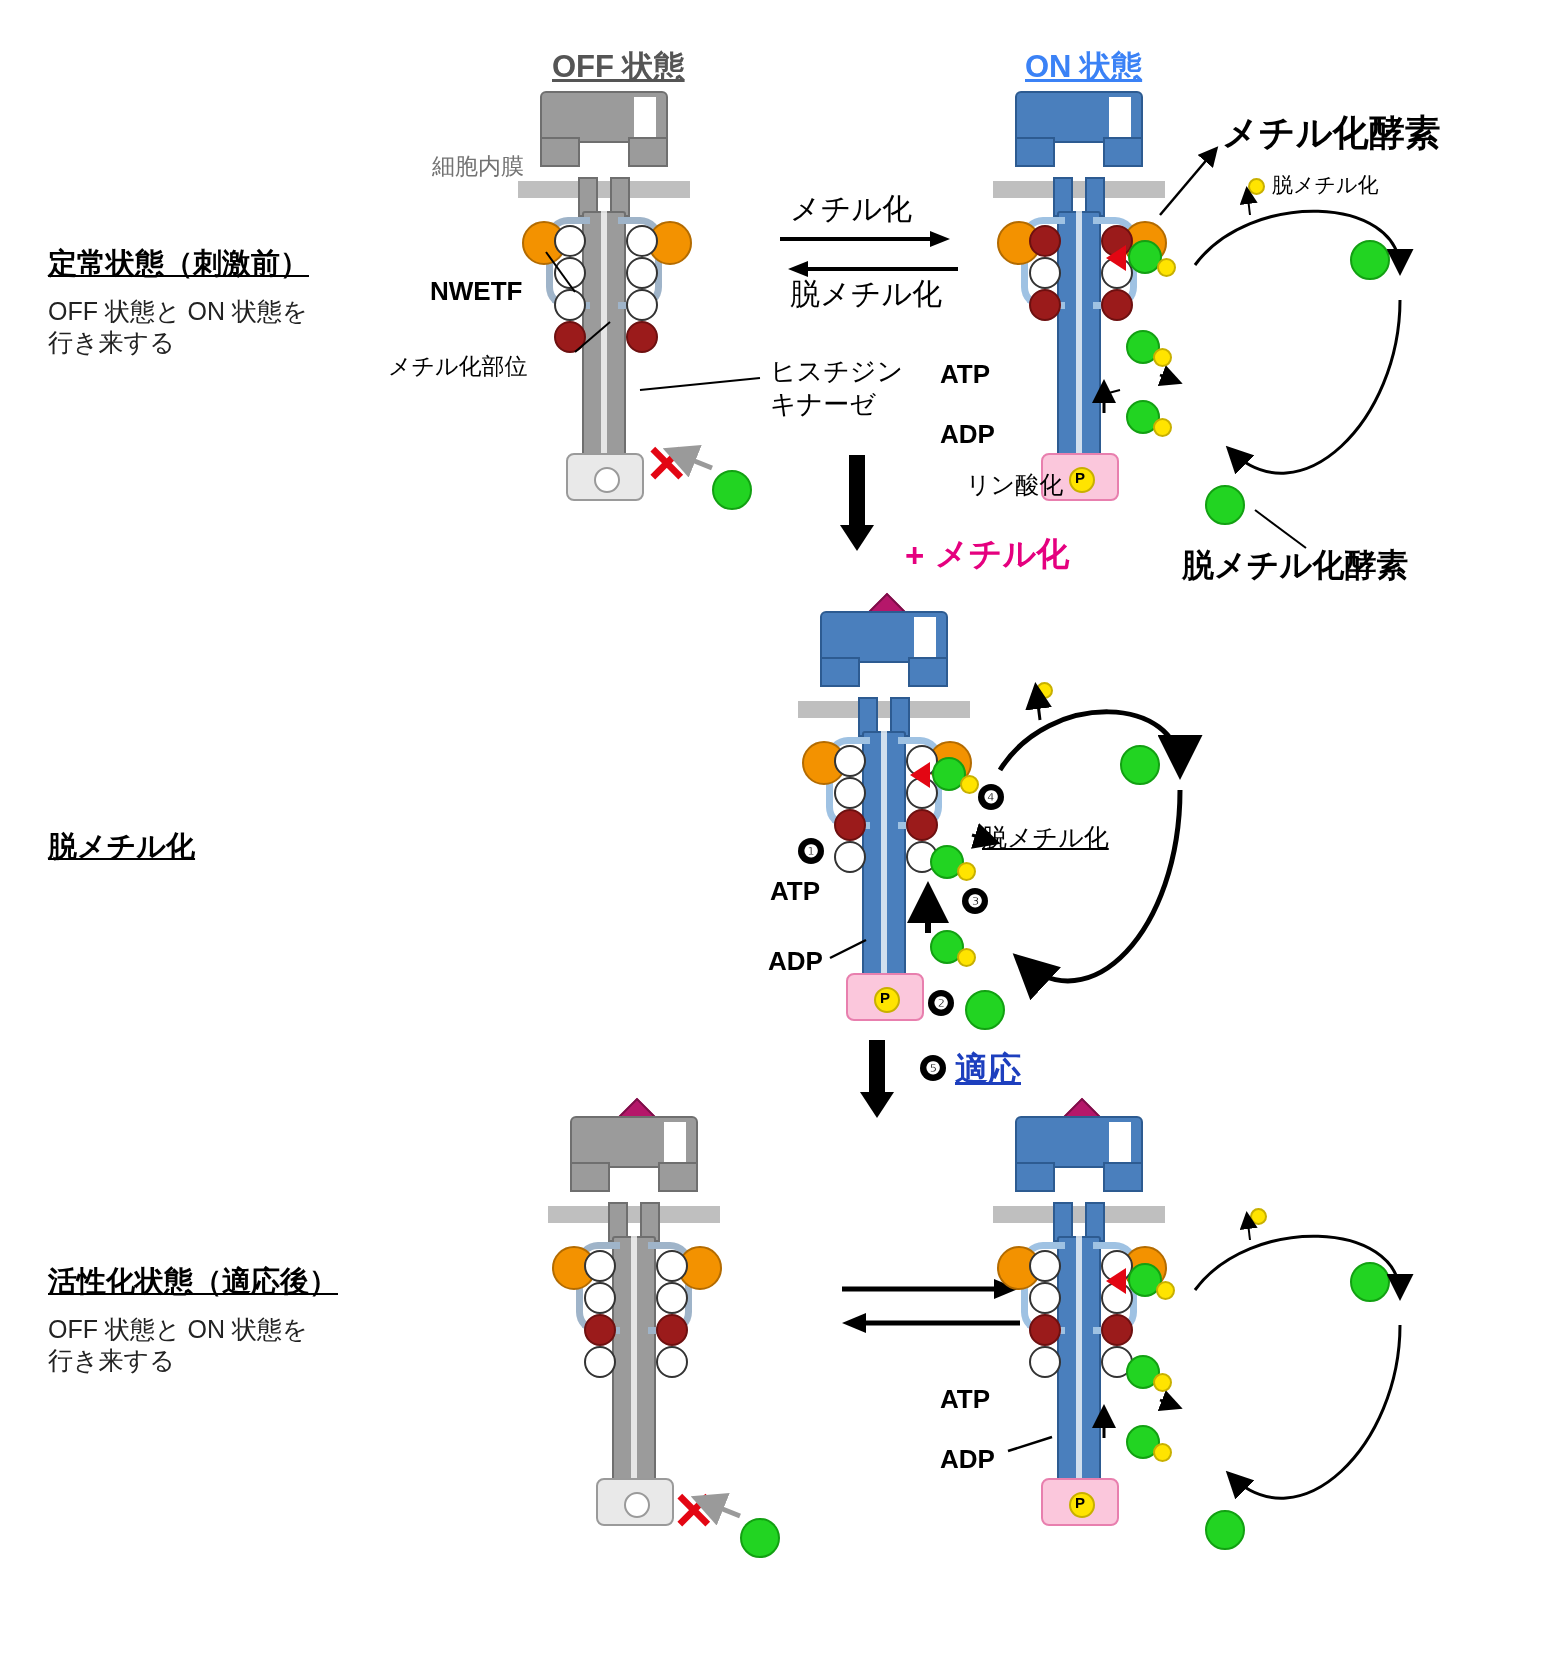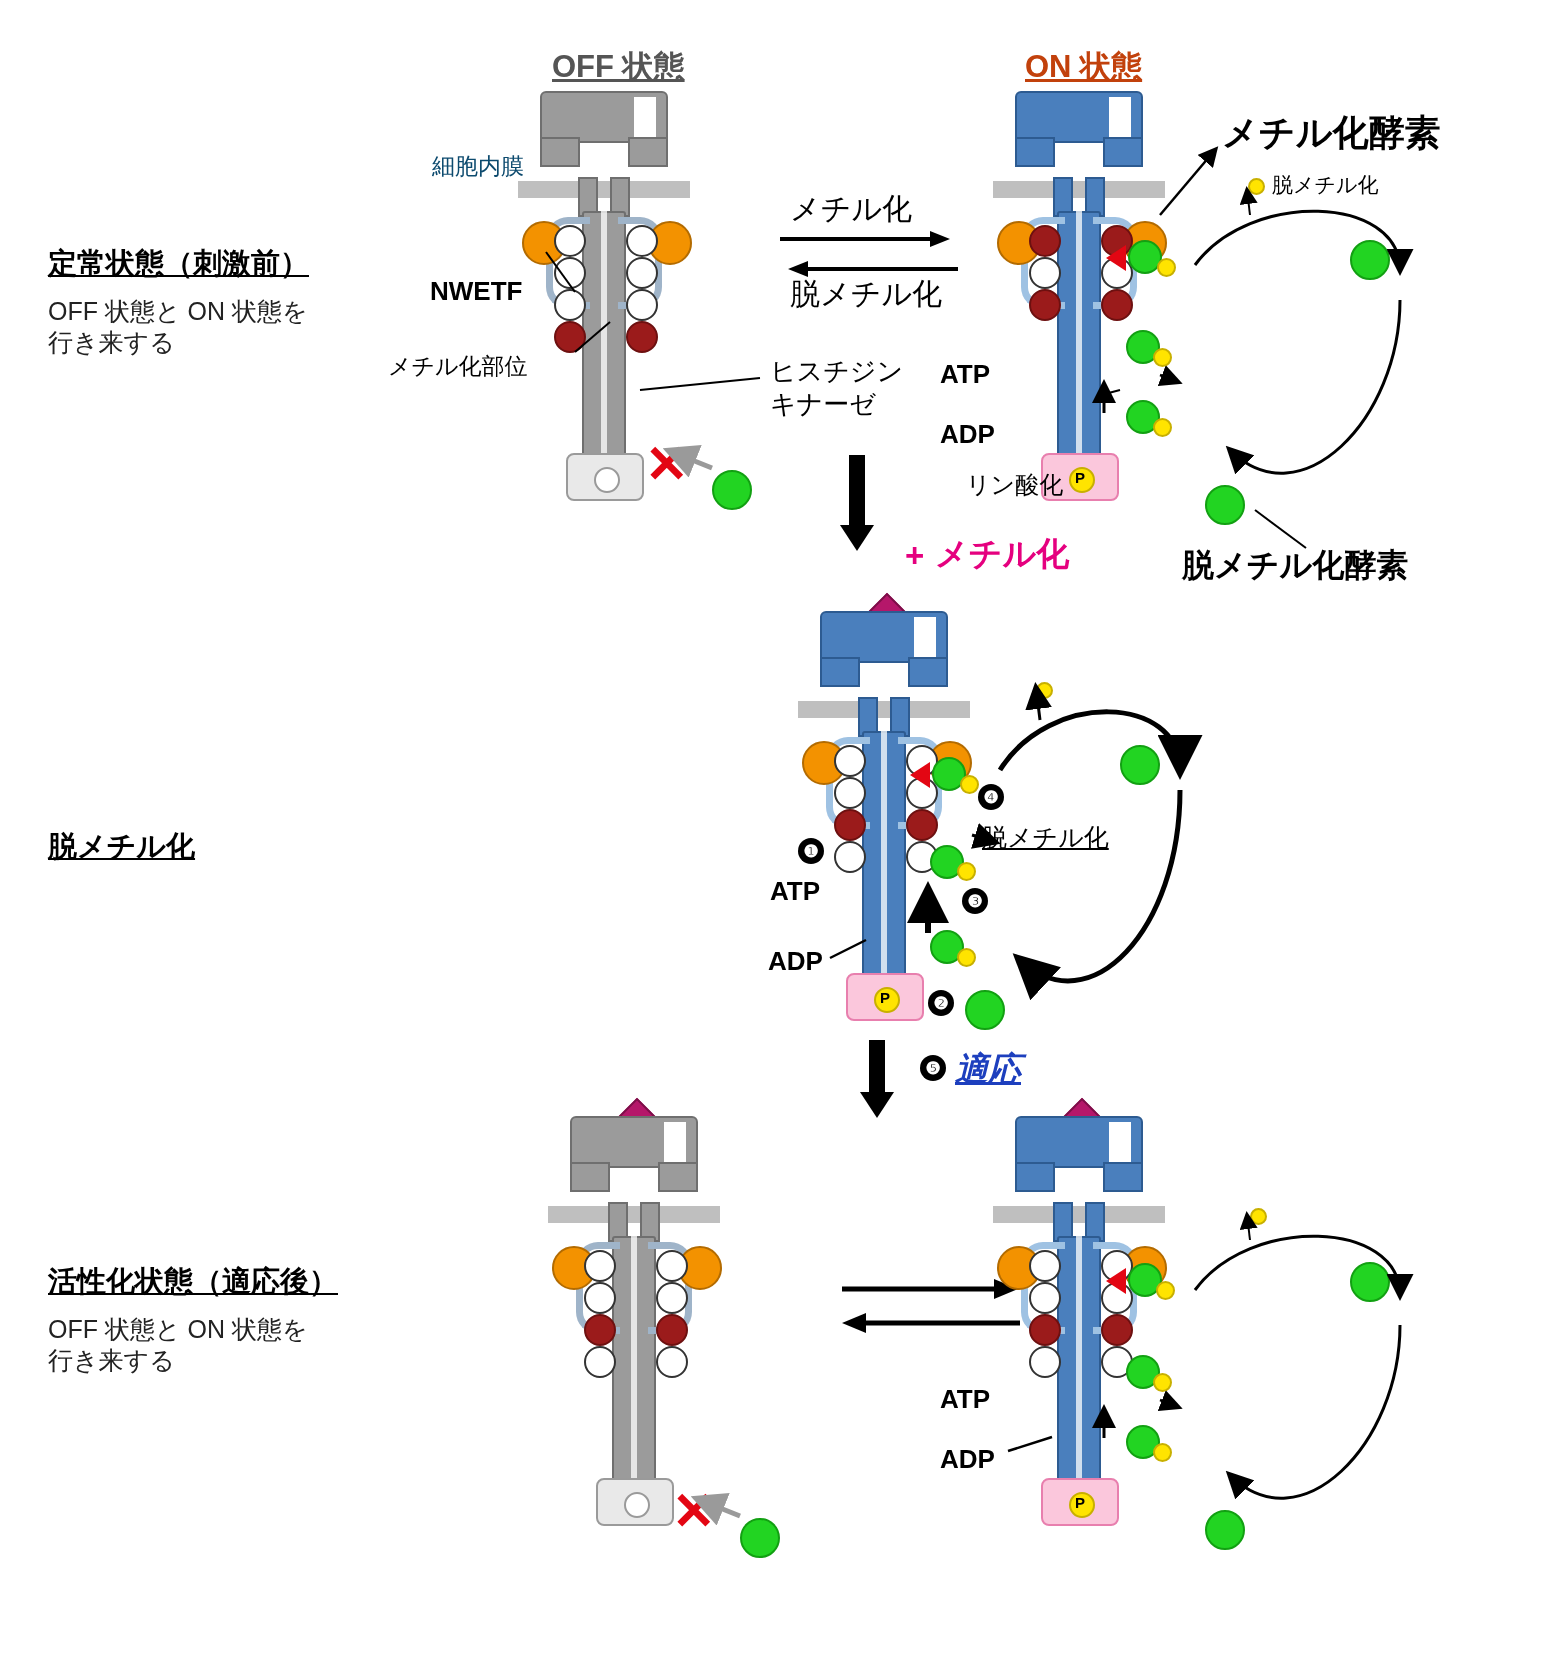--- a/index.html
+++ b/index.html
@@ -1,24 +1,24 @@
 <!DOCTYPE html>
 <html><head>
 <meta charset="utf-8">
 <style>
   html,body{margin:0;padding:0;background:#fff;}
   body{width:1566px;height:1660px;position:relative;font-family:"Liberation Sans","DejaVu Sans",sans-serif;color:#000;overflow:hidden;}
   .stage{position:absolute;left:0;top:0;width:1566px;height:1660px;}
   .lbl{position:absolute;white-space:pre;line-height:1.25;}
   .b{font-weight:bold;}
   .ul{text-decoration:underline;}
-  .red{color:#c2410c;}
+  .red{color:#3b82f6;}
   .pink{color:#e5007f;}
-  .blue{color:#1d3fbe;font-style:italic;}
-  .gray{color:#0c4a6e;}
+  .blue{color:#1d3fbe;}
+  .gray{color:#737373;}
 
   
   .rcpt{position:absolute;width:210px;height:420px;}
   .rcpt .cap{position:absolute;left:40px;top:6px;width:128px;height:52px;border-radius:6px 6px 2px 2px;}
   .rcpt .capnotch{position:absolute;left:92px;top:4px;width:22px;height:40px;background:#fff;}
   .rcpt .shoulderL{position:absolute;left:40px;top:52px;width:40px;height:30px;}
   .rcpt .shoulderR{position:absolute;left:128px;top:52px;width:40px;height:30px;}
   .rcpt .membrane{position:absolute;left:18px;top:96px;width:172px;height:17px;background:#bfbfbf;}
   .rcpt .tmL{position:absolute;left:78px;top:92px;width:20px;height:40px;}
   .rcpt .tmR{position:absolute;left:110px;top:92px;width:20px;height:40px;}

